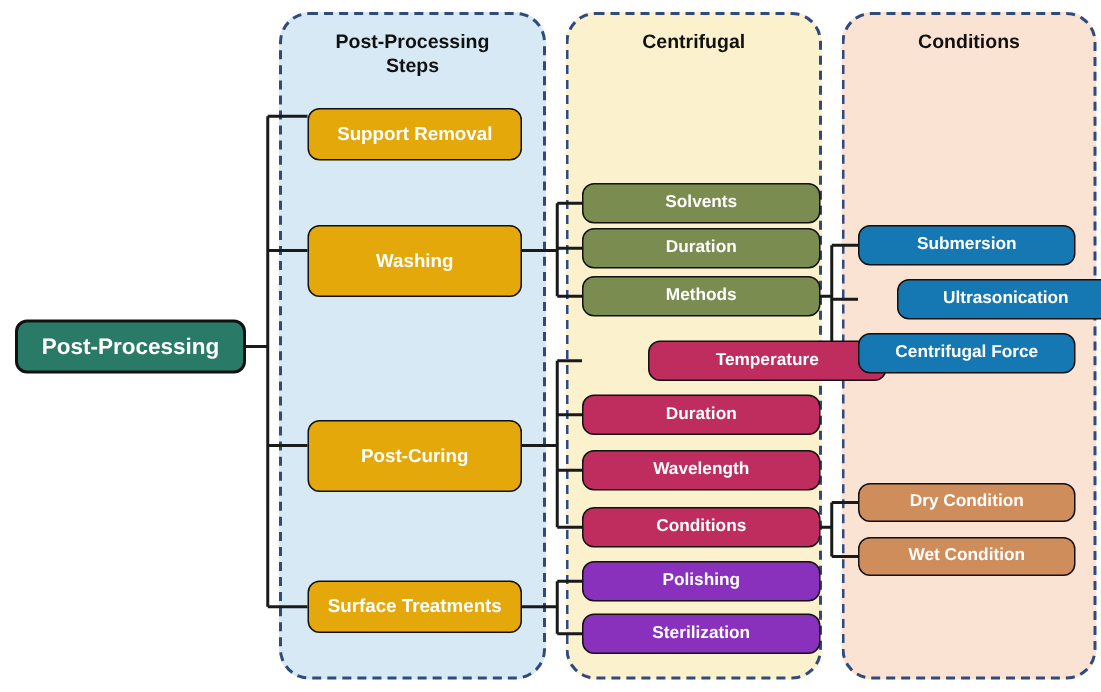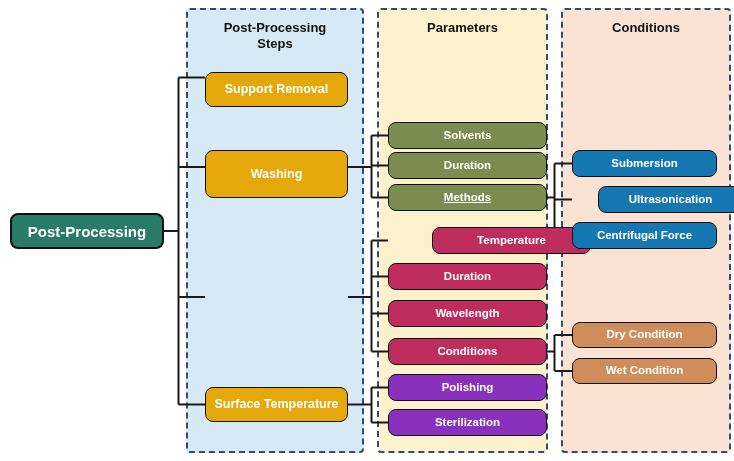--- a/index.html
+++ b/index.html
@@ -3,21 +3,21 @@
 <meta charset="utf-8">
 <style>
   html,body{margin:0;padding:0;background:#fff;}
   .canvas{
     position:relative;width:734px;height:461px;background:#ffffff;
     font-family:"Liberation Sans",sans-serif;overflow:hidden;
   }
   svg.connectors{position:absolute;left:0;top:0;width:734px;height:461px;}
   .panel{
     position:absolute;top:8px;height:445px;border:2px dashed #2F4A7D;
-    border-radius:4px;box-sizing:border-box;
+    border-radius:20px;box-sizing:border-box;
   }
   .panel-steps{left:186px;width:178px;background:#D8E9F6;}
   .panel-parameters{left:377px;width:171px;background:#FBF1CD;}
   .panel-conditions{left:561px;width:170px;background:#FBE3D4;}
   .panel-title{
     margin:10px auto 0 auto;max-width:132px;text-align:center;
     font-size:13px;font-weight:bold;color:#111;line-height:1.25;
   }
   .node{
     position:absolute;box-sizing:border-box;border:1.5px solid #111;
@@ -40,44 +40,45 @@
 </style>
 </head>
 <body>
 
 <div class="canvas">
 
   <div class="panel panel-steps">
     <div class="panel-title">Post-Processing Steps</div>
   </div>
   <div class="panel panel-parameters">
-    <div class="panel-title">Parameters</div>
+    <div class="panel-title">Centrifugal</div>
   </div>
   <div class="panel panel-conditions">
     <div class="panel-title">Conditions</div>
   </div>
 
   <svg class="connectors" viewBox="0 0 734 461" fill="none" stroke="#1A1A1A" stroke-width="2">
     <path d="M152 231 H178.5 M178.5 77.5 V404.5 M178.5 77.5 H205 M178.5 167 H205 M178.5 297 H205 M178.5 404.5 H205"></path>
     <path d="M348 167 H371.5 M371.5 135.5 V197.5 M371.5 135.5 H388 M371.5 165.5 H388 M371.5 197.5 H388"></path>
     <path d="M348 297 H371.5 M371.5 240.5 V351.5 M371.5 240.5 H388 M371.5 276.5 H388 M371.5 313.5 H388 M371.5 351.5 H388"></path>
     <path d="M348 404.5 H371.5 M371.5 387.5 V422.5 M371.5 387.5 H388 M371.5 422.5 H388"></path>
     <path d="M533 197.5 H554.5 M554.5 163.5 V235.5 M554.5 163.5 H572 M554.5 199.5 H572 M554.5 235.5 H572"></path>
     <path d="M533 351.5 H554.5 M554.5 335 V371 M554.5 335 H572 M554.5 371 H572"></path>
   </svg>
 
   <div class="node root">Post-Processing</div>
 
   <div class="node step" style="top:60px;height:35px;margin-top:12px;">Support Removal</div>
   <div class="node step" style="top:150px;">Washing</div>
-  <div class="node step" style="top:387px;height:35px;">Surface Temperature</div>
+  <div class="node step" style="top:280px;">Post-Curing</div>
+  <div class="node step" style="top:387px;height:35px;">Surface Treatments</div>
 
   <div class="node param green" style="top:122px;">Solvents</div>
   <div class="node param green" style="top:152px;">Duration</div>
-  <div class="node param green" style="top:184px;text-decoration:underline;">Methods</div>
+  <div class="node param green" style="top:184px;">Methods</div>
 
   <div class="node param crimson" style="top:227px;margin-left:44px;">Temperature</div>
   <div class="node param crimson" style="top:263px;">Duration</div>
   <div class="node param crimson" style="top:300px;">Wavelength</div>
   <div class="node param crimson" style="top:338px;">Conditions</div>
 
   <div class="node param purple" style="top:374px;">Polishing</div>
   <div class="node param purple" style="top:409px;">Sterilization</div>
 
   <div class="node cond blue" style="top:150px;">Submersion</div>

